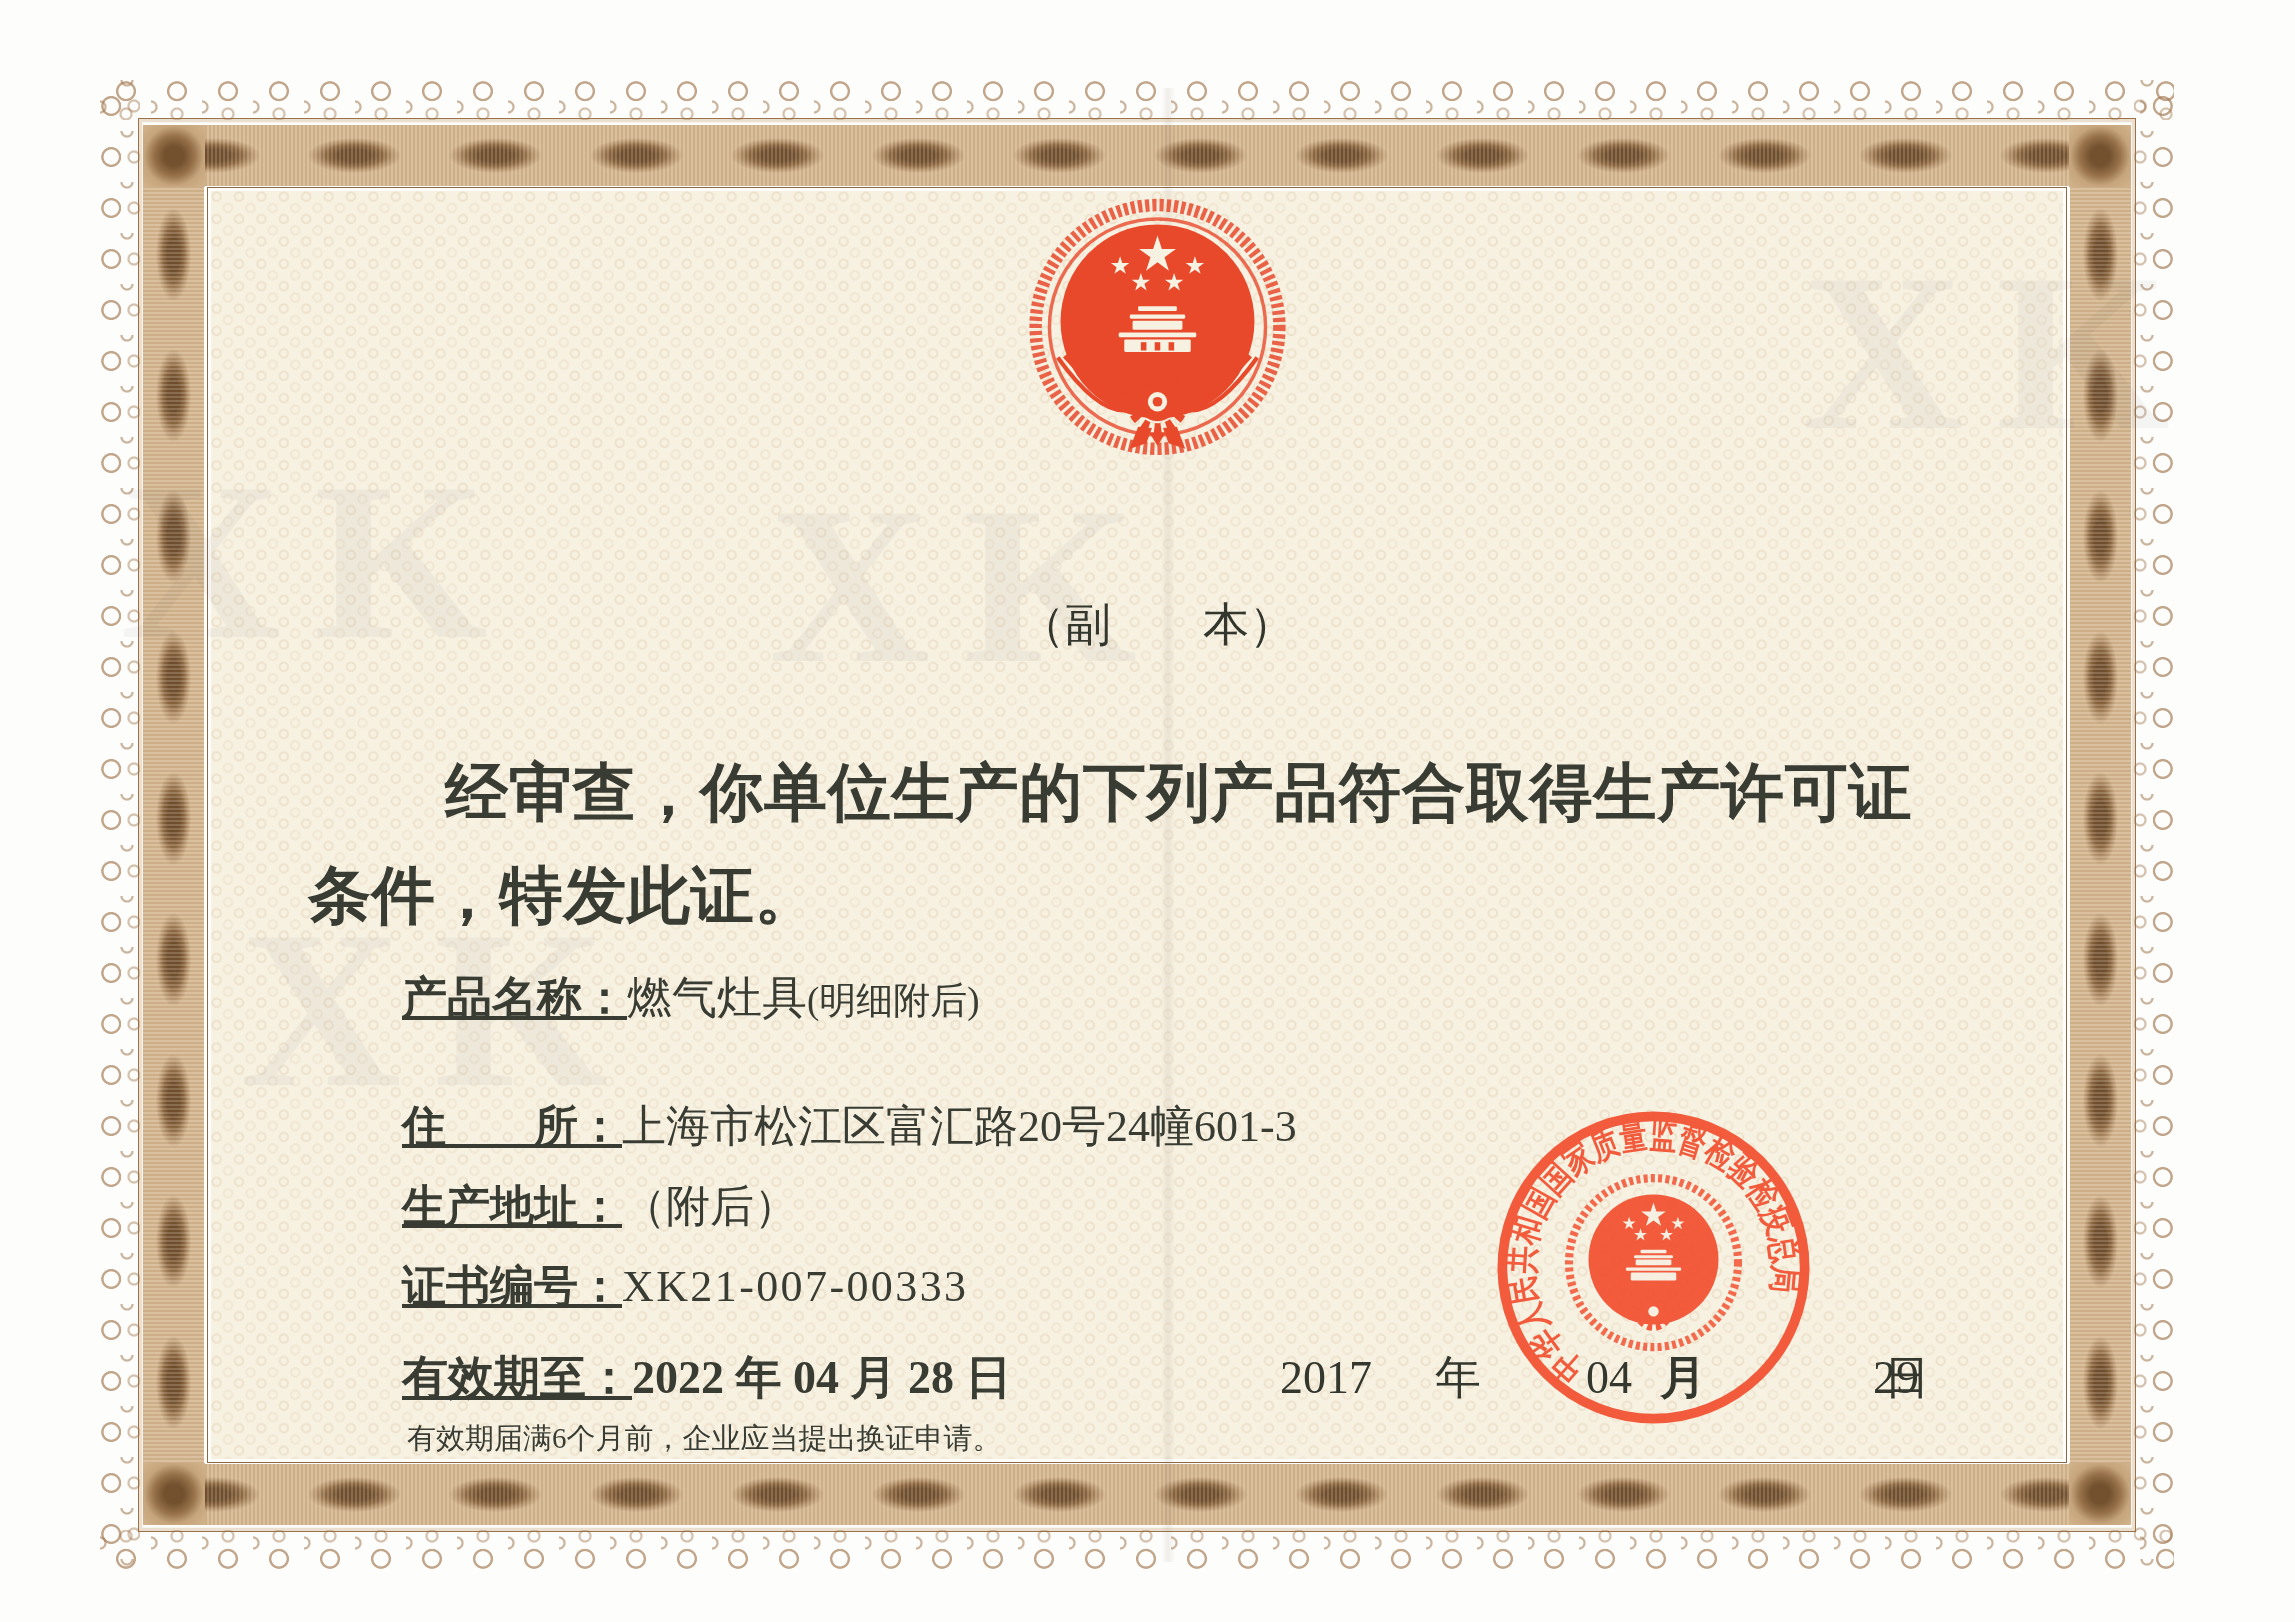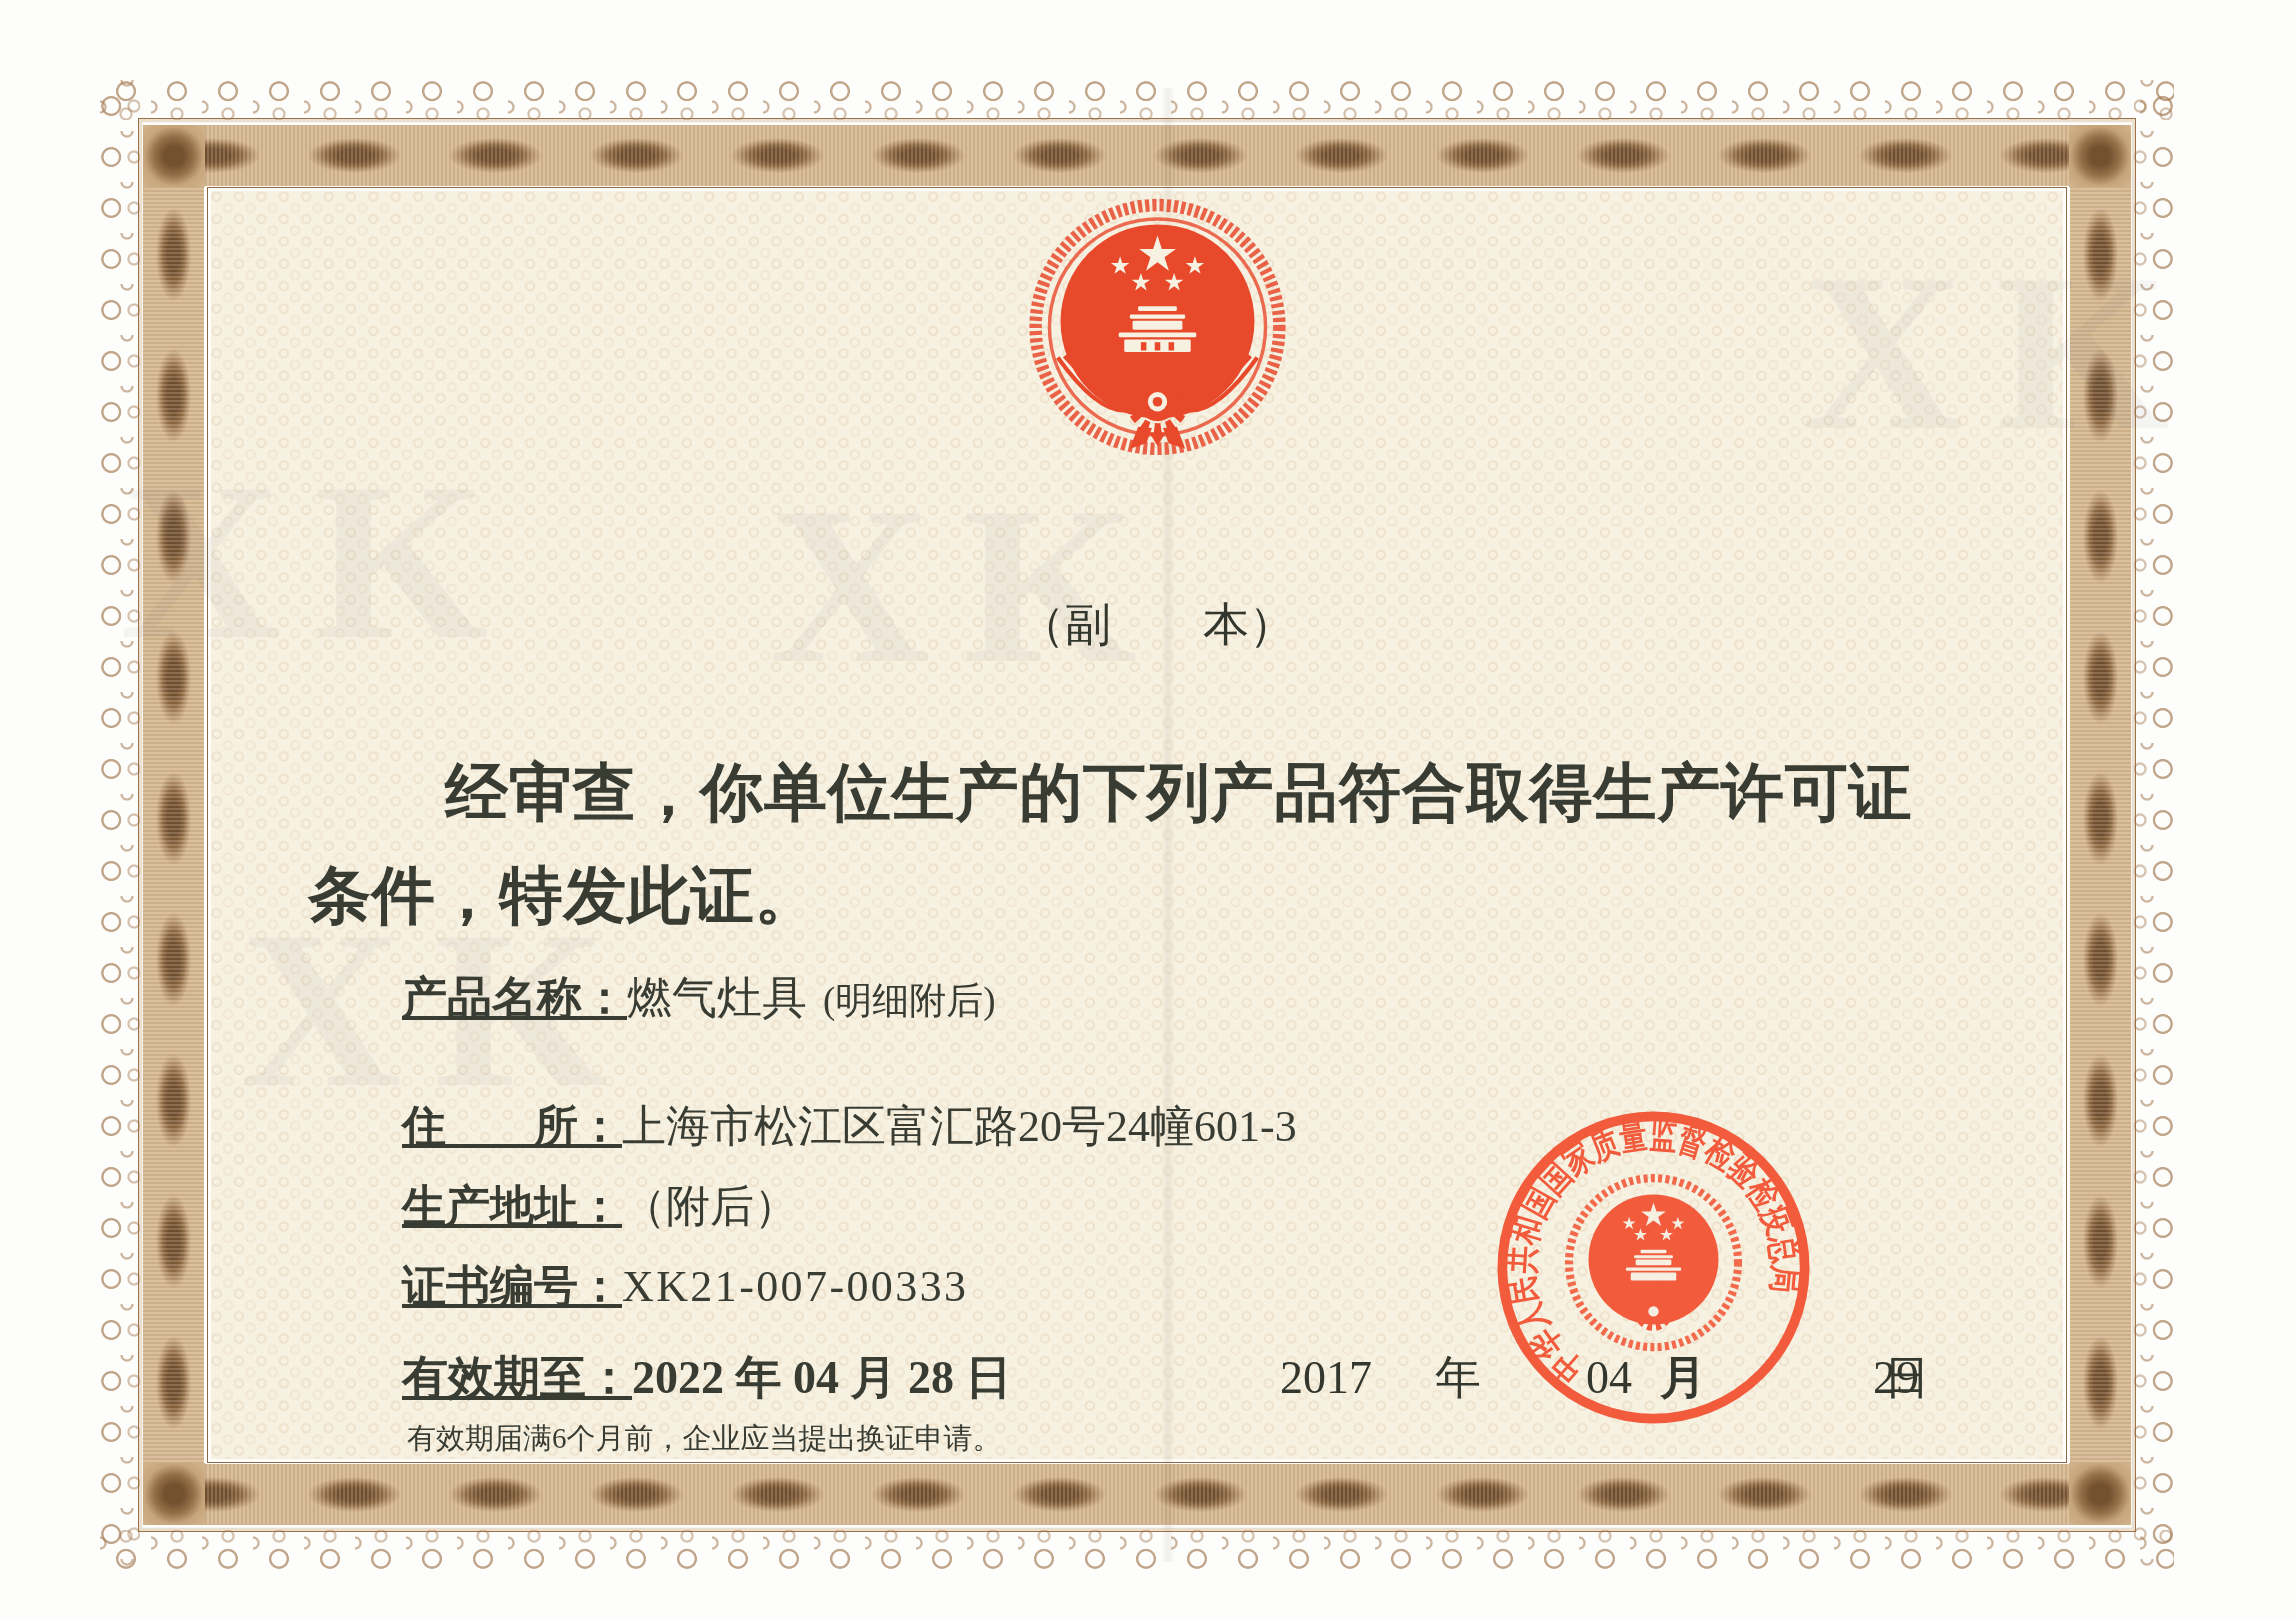--- a/index.html
+++ b/index.html
@@ -79,21 +79,21 @@
   .cert-title{position:absolute;left:240px;top:474px;width:1834px;text-align:center;
     font-size:119px;font-weight:bold;color:#2f332b;letter-spacing:1.6px;}
   .cert-subtitle{position:absolute;left:240px;top:602px;width:1834px;text-align:center;
     font-size:46px;color:#32362d;}
   .company-line{position:absolute;left:402px;top:676px;font-size:49px;color:#32362d;letter-spacing:0.8px;}
   .body-line1{position:absolute;left:445px;top:762px;font-size:63px;font-weight:bold;color:#383c33;letter-spacing:0.8px;}
   .body-line2{position:absolute;left:308px;top:865px;font-size:63px;font-weight:bold;color:#383c33;letter-spacing:0.8px;}
   .field-row{position:absolute;left:402px;font-size:45px;color:#383c33;white-space:nowrap;}
   .field-label{font-weight:bold;text-decoration:underline;}
   .row-product{top:976px;}
-  .row-product .note{font-size:37px;margin-left:16px;}
+  .row-product .note{font-size:37px;}
   .row-address{top:1105px;font-size:44px;}
   .row-site{top:1185px;font-size:44px;}
   .row-certno{top:1265px;font-size:44px;}
   .row-certno .field-value{letter-spacing:2.4px;}
   .row-validity{top:1355px;font-size:46px;}
   .row-validity .field-value{font-weight:bold;}
   .issue-part{position:absolute;top:1355px;font-size:46px;color:#33372e;z-index:6;}
   .ip-year{left:1280px;} .ip-ylabel{left:1435px;} .ip-month{left:1586px;}
   .ip-mlabel{left:1660px;font-weight:bold;} .ip-day{left:1873px;} .ip-dlabel{left:1884px;}
   .footnote{position:absolute;left:407px;top:1424px;font-size:29px;color:#383c33;}

